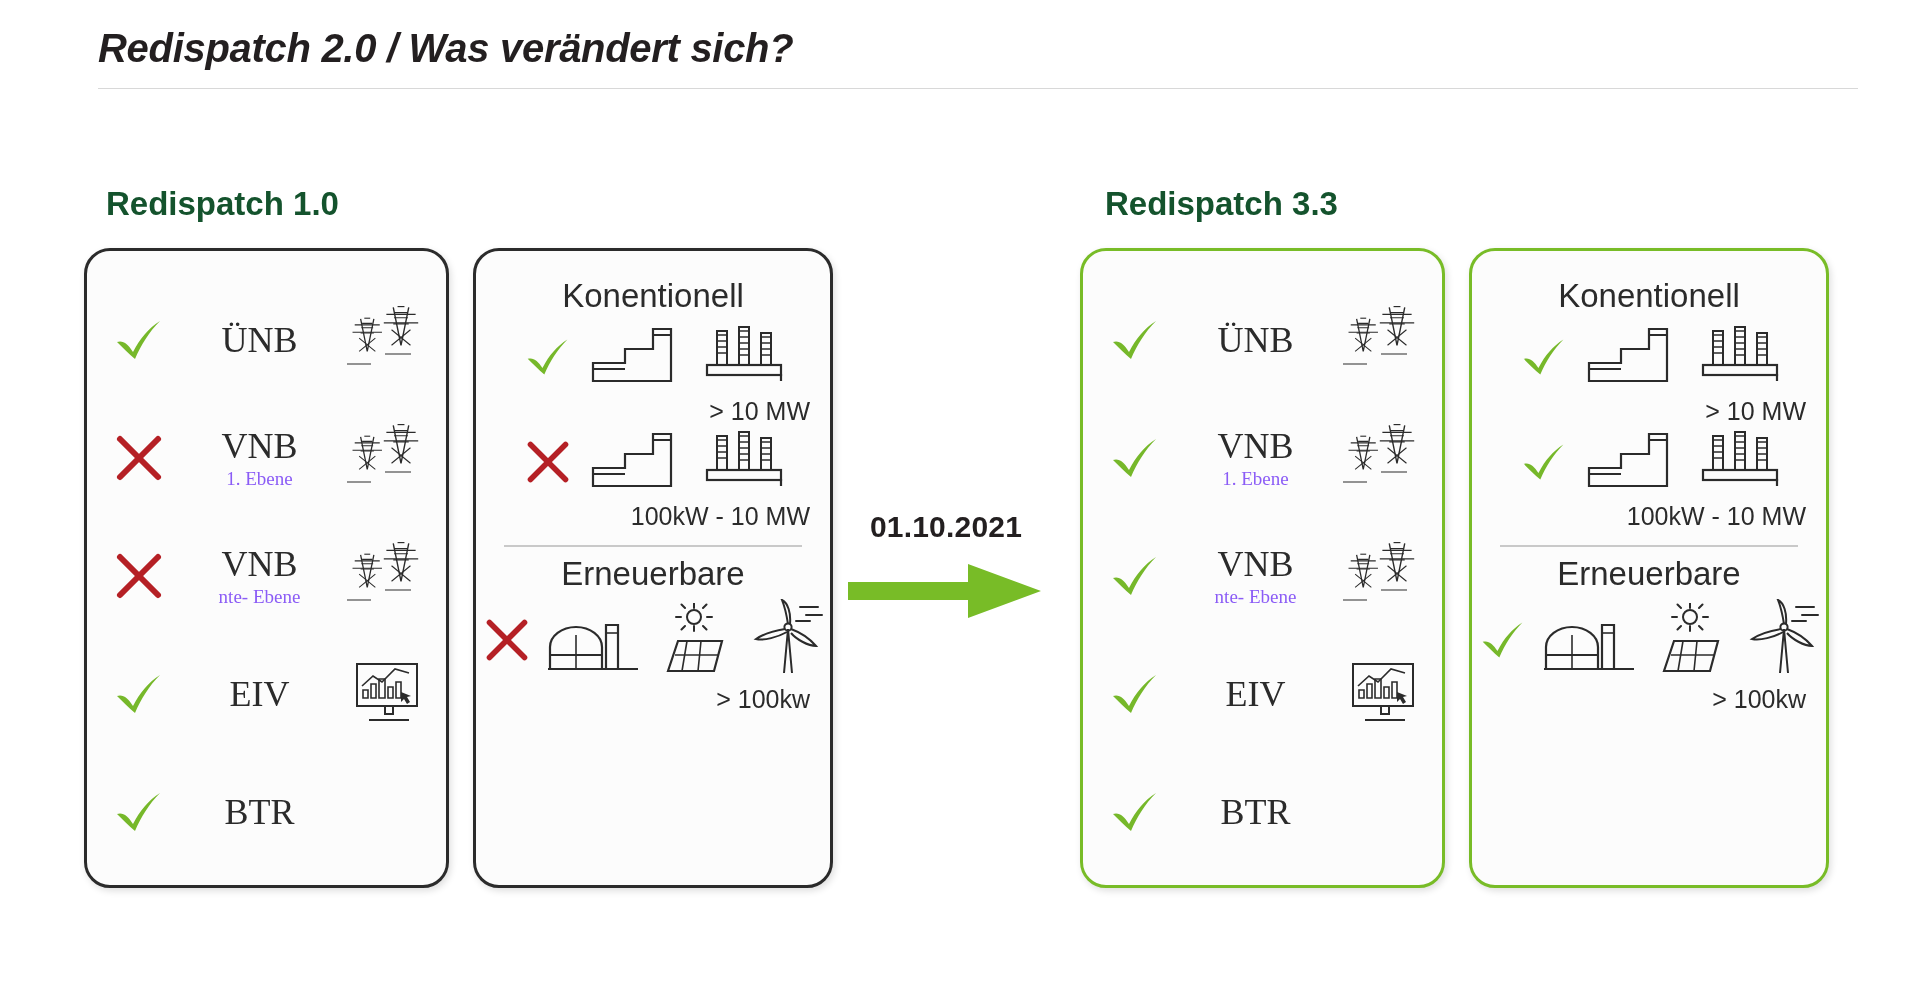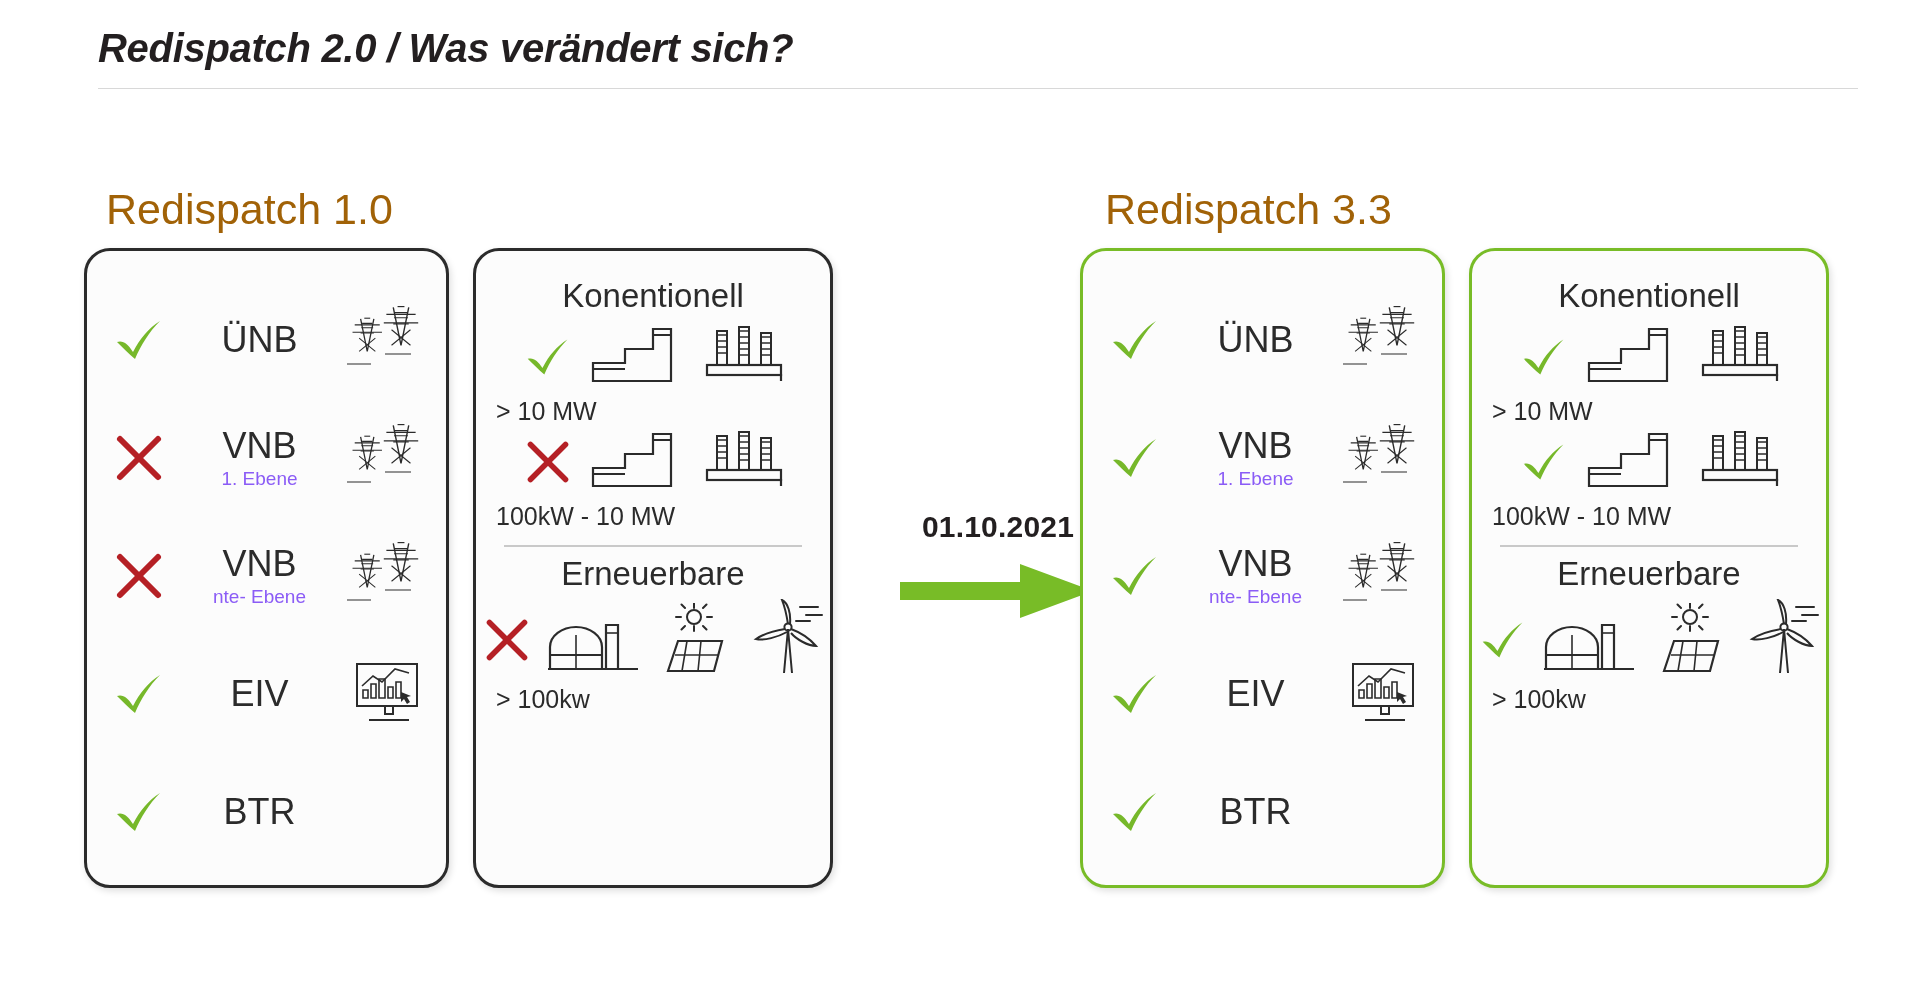--- a/index.html
+++ b/index.html
@@ -14,64 +14,64 @@
   
   .header { position:absolute; left:98px; top:26px; width:1760px; }
   .header-title {
     font-size: 40px; font-weight: 700; color:#231f20;
     letter-spacing: -0.3px; line-height: 1.1; font-style: italic;
   }
   .header-rule { margin-top: 18px; height:1px; background:#d8d8d8; width:100%; }
 
   
   .group-label {
-    position:absolute; font-size:43px; font-weight:400; color:#a16207;
+    position:absolute; font-size:33px; font-weight:700; color:#14532d;
   }
   #label-r1 { left:106px; top:185px; }
   #label-r2 { left:1105px; top:185px; }
 
   
   .card {
     position:absolute; background:#fcfcfc; border-radius:26px;
     box-shadow: 2px 3px 7px rgba(0,0,0,0.13);
   }
   .card.dark  { border:3px solid #2b2b2b; }
   .card.green { border:3px solid #78bc27; }
 
   #card-a { left:84px;  top:248px; width:365px; height:640px; }
   #card-b { left:473px; top:248px; width:360px; height:640px; }
   #card-c { left:1080px;top:248px; width:365px; height:640px; }
   #card-d { left:1469px;top:248px; width:360px; height:640px; }
 
   
   .actor-list { padding: 30px 16px 14px 16px; height:100%;
-    display:flex; flex-direction:column; justify-content:space-around; }
+    display:flex; flex-direction:column; justify-content:space-around;font-family:Liberation Serif, serif; }
   .actor-row { display:flex; align-items:center; height:92px; }
   .actor-mark { width:72px; flex:0 0 72px; display:flex; justify-content:center; align-items:center; }
   .actor-text { flex:1; display:flex; flex-direction:column; align-items:center; justify-content:center; }
   .actor-name { font-size:36px; color:#2b2b2b; line-height:1.0; font-weight:400; }
   .actor-sub  { font-size:19px; color:#8b5cf6; margin-top:5px; line-height:1; }
   .actor-icon { width:86px; flex:0 0 86px; display:flex; justify-content:center; align-items:center; }
 
   
   .gen-wrap { padding: 26px 20px 14px 20px; height:100%; display:flex; flex-direction:column; }
   .gen-head { text-align:center; font-size:33px; color:#2b2b2b; margin-bottom:6px; }
   .gen-row { display:flex; align-items:center; justify-content:center; gap:10px; }
   .gen-mark { width:58px; flex:0 0 58px; display:flex; justify-content:center; }
   .gen-icons { display:flex; align-items:flex-end; gap:22px; }
-  .gen-cap { text-align:left; font-size:25px; color:#2b2b2b; margin-top:4px; }
+  .gen-cap { text-align:right; font-size:25px; color:#2b2b2b; margin-top:4px; }
   .gen-divider { height:2px; background:#c9c9c9; margin:14px 8px 8px 8px; }
   .gen-icons-wide { display:flex; align-items:flex-end; gap:14px; }
   .spacer { flex:1 1 auto; }
 
   
   .mark svg { display:block; }
 
   
-  #transition { position:absolute; left:898px; top:510px; width:200px; text-align:center; }
+  #transition { position:absolute; left:846px; top:510px; width:200px; text-align:center; }
   .trans-date { font-size:30px; font-weight:700; color:#231f20; letter-spacing:0.2px; }
   .trans-arrow { margin-top:18px; }
 </style>
 </head>
 <body>
 
 <div class="page">
 
   <div class="header">
     <div class="header-title">Redispatch 2.0 / Was verändert sich?</div>

